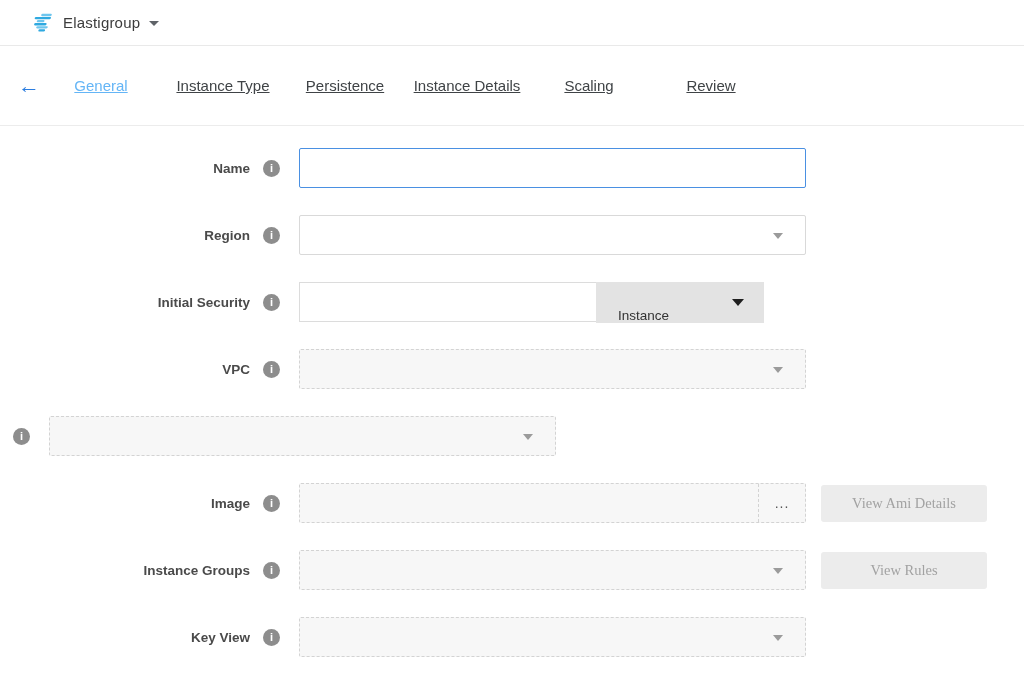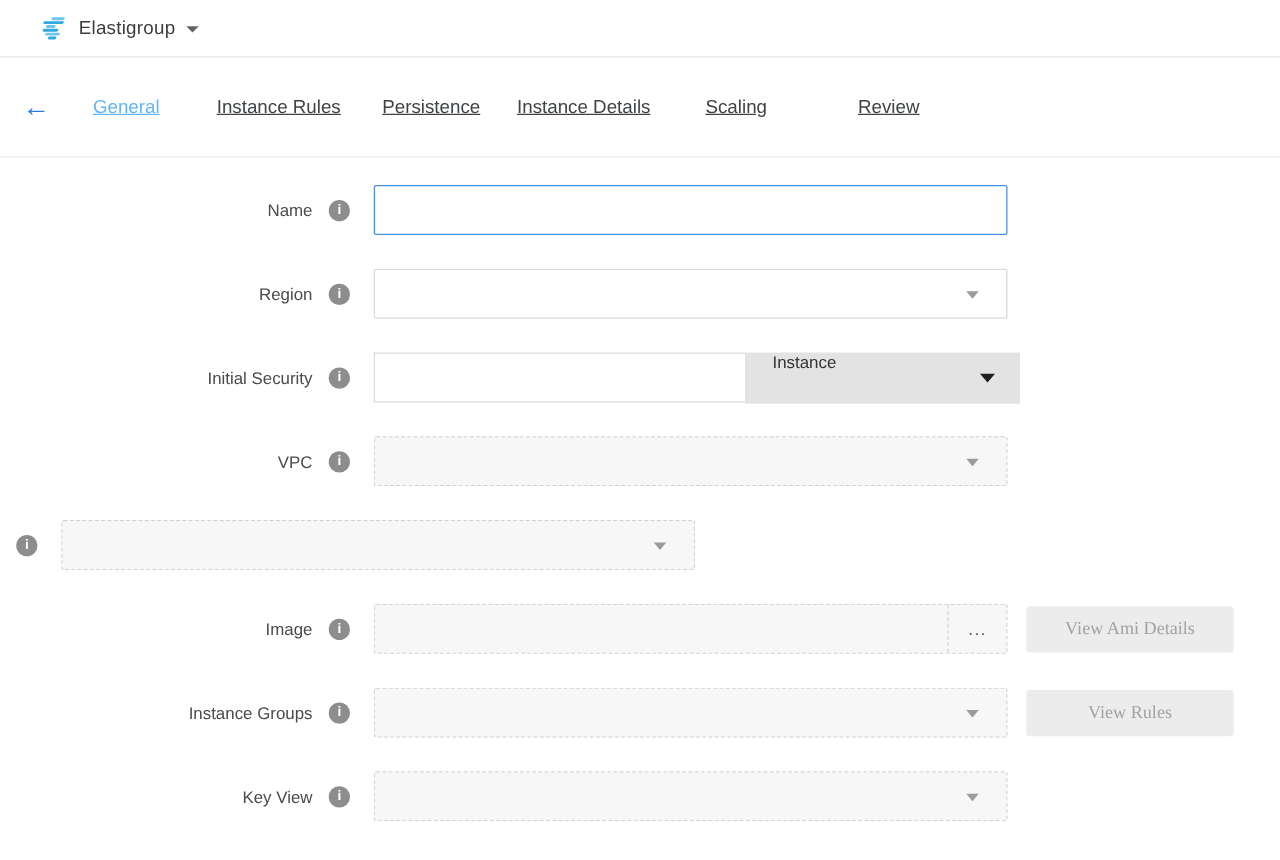--- a/index.html
+++ b/index.html
@@ -17,41 +17,41 @@
   
   .wizard-nav { height:80px; display:flex; align-items:center; border-bottom:1px solid #ececec; }
   .back-btn { width:40px; padding-left:18px; font-size:22px; color:#2b7de0; cursor:pointer; line-height:1; }
   .tab { width:122px; text-align:center; font-size:15px; color:#3f4346; cursor:pointer;text-decoration:underline; }
   .tab:first-of-type { margin-left:13px; }
   .tab.active { color:#64b5f6; }
 
   
   .form-area { padding-top:22px; }
   .row { display:flex; align-items:center; height:40px; margin-bottom:27px; }
-  .label-col { width:250px; text-align:right; font-size:13.5px; font-weight:normal; color:#4a4a4a; }
+  .label-col { width:250px; text-align:right; font-size:13.5px; font-weight:bold; color:#4a4a4a; }
   .info-icon { width:17px; height:17px; min-width:17px; margin-left:13px; border-radius:50%;
                background:#8d8d8d; color:#fff; font-size:11px; font-weight:bold;
                display:flex; align-items:center; justify-content:center; cursor:pointer; }
   .field { margin-left:19px; position:relative; display:flex; align-items:center; }
 
   .text-input { width:507px; height:40px; border:1.5px solid #4a90e2; border-radius:2px;
                 background:#fff; outline:none; font-size:14px; padding:0 12px;
                 font-family:"Liberation Sans", sans-serif; }
 
   .dropdown { width:507px; height:40px; background:#fff; border:1px solid #d9d9d9;
               border-radius:2px; position:relative; cursor:pointer; }
   .dropdown.disabled { background:#f7f7f7; border:1px dashed #d3d3d3; cursor:default; }
   .caret-gray { position:absolute; right:22px; top:50%; margin-top:-2px; width:0; height:0;
                 border-left:5px solid transparent; border-right:5px solid transparent;
                 border-top:6px solid #9b9b9b; }
 
   .capacity-input { width:297px; height:40px; border:1px solid #dcdcdc; border-right:none;
                     outline:none; font-size:14px; padding:0 12px; background:#fff;
                     font-family:"Liberation Sans", sans-serif; }
-  .unit-select { width:220px; height:41px; background:#e3e3e3; display:flex; align-items:flex-start;
+  .unit-select { width:168px; height:41px; background:#e3e3e3; display:flex; align-items:flex-end;
                  padding-left:22px; position:relative; font-size:13.5px; color:#333; cursor:pointer; }
   .caret-dark-big { position:absolute; right:20px; top:50%; margin-top:-3px; width:0; height:0;
                     border-left:6px solid transparent; border-right:6px solid transparent;
                     border-top:7px solid #1f1f1f; }
 
   .picker { width:507px; height:40px; border:1px dashed #d3d3d3; border-radius:2px;
             background:#f7f7f7; display:flex; }
   .picker-main { flex:1; }
   .picker-browse { width:47px; border-left:1px dashed #d3d3d3; display:flex; align-items:center;
                    justify-content:center; font-size:14px; color:#555; letter-spacing:1px; cursor:pointer; }
@@ -74,21 +74,21 @@
       <rect x="10" y="16" width="7" height="2.4" rx="1.2" fill="#2fa9e0"></rect>
     </g>
   </svg>
   <span class="app-title">Elastigroup</span>
   <span class="caret-dark"></span>
 </header>
 
 <nav class="wizard-nav">
   <span class="back-btn">←</span>
   <span class="tab active">General</span>
-  <span class="tab">Instance Rules</span>
+  <span class="tab">Instance Type</span>
   <span class="tab">Persistence</span>
   <span class="tab">Instance Details</span>
   <span class="tab">Scaling</span>
   <span class="tab">Review</span>
 </nav>
 
 <main class="form-area">
 
   <div class="row">
     <div class="label-col">Name</div>

